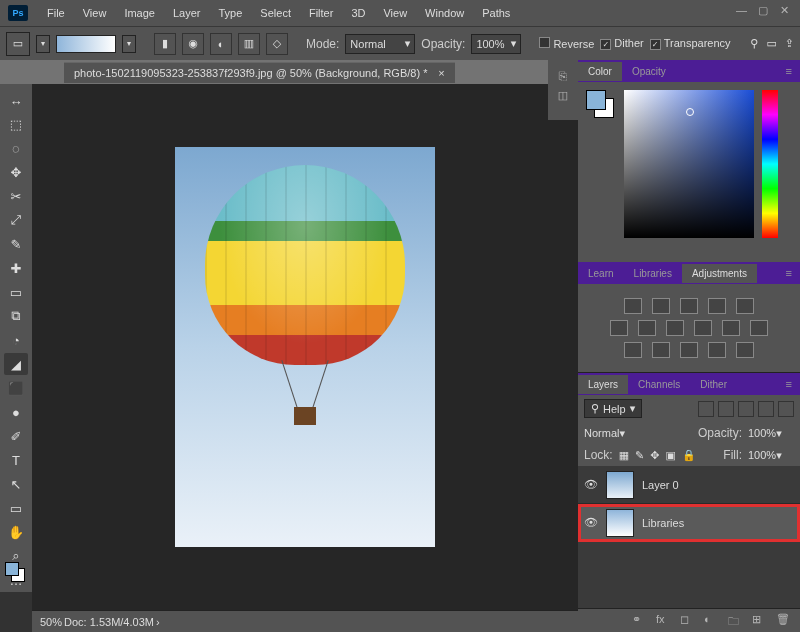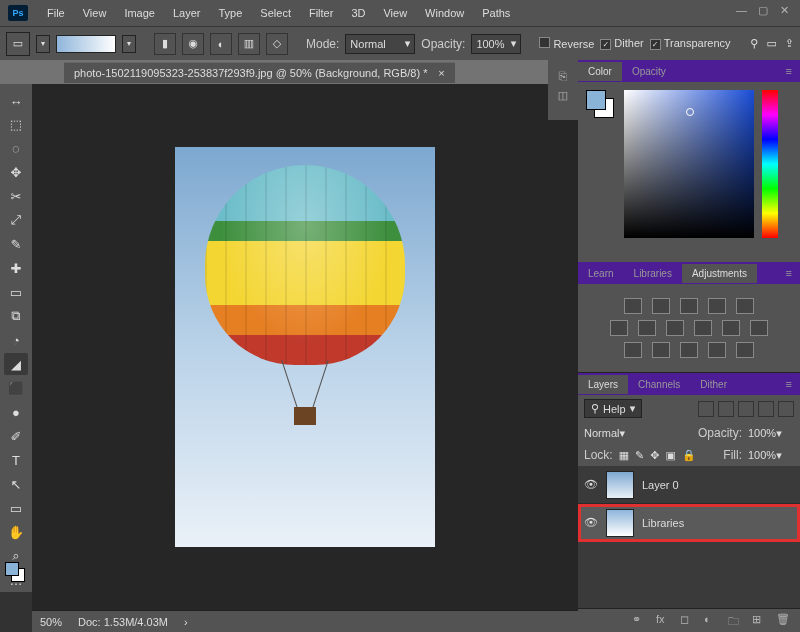--- a/index.html
+++ b/index.html
@@ -65,21 +65,21 @@
 .layer-list{flex:1;background:#3a3a3a;overflow:auto}
 .layer-item{height:38px;display:flex;align-items:center;padding:0 6px;gap:8px;border-bottom:1px solid #2a2a2a;cursor:pointer}
 .layer-item.sel{background:#5a5a5a}
 .layer-item.hl{outline:3px solid #e03030;outline-offset:-3px}
 .eye{width:14px;height:14px;display:flex;align-items:center;justify-content:center;font-size:11px}
 .thumb{width:28px;height:28px;border:1px solid #222}
 .thumb.img{background:linear-gradient(180deg,#7da8d0,#eaf1f8)}
 .thumb.grad{background:linear-gradient(180deg,#8fb5da,#fff)}
 .layer-bottom{height:24px;background:#535353;display:flex;align-items:center;justify-content:flex-end;gap:8px;padding:0 8px;border-top:1px solid #222}
 .lb-ico{width:16px;height:16px;cursor:pointer;opacity:.7}
-.statusbar{position:absolute;left:32px;bottom:0;right:222px;height:22px;background:#535353;display:flex;align-items:center;padding:0 8px;gap:16px;font-size:10px;color:#ccc;border-top:1px solid #222}
+.statusbar{position:absolute;left:32px;bottom:0;right:222px;height:22px;background:#535353;display:flex;align-items:center;padding:0 8px;gap:2px;font-size:10px;color:#ccc;border-top:1px solid #222}
 .opt-right{margin-left:auto;display:flex;gap:8px;align-items:center}
 .lbl{font-size:12px;color:#ccc}
 </style>
 </head>
 <body>
 
 <div class="menubar">
   <div class="ps-icon">Ps</div>
   <div class="menu-item">File</div>
   <div class="menu-item">View</div>

